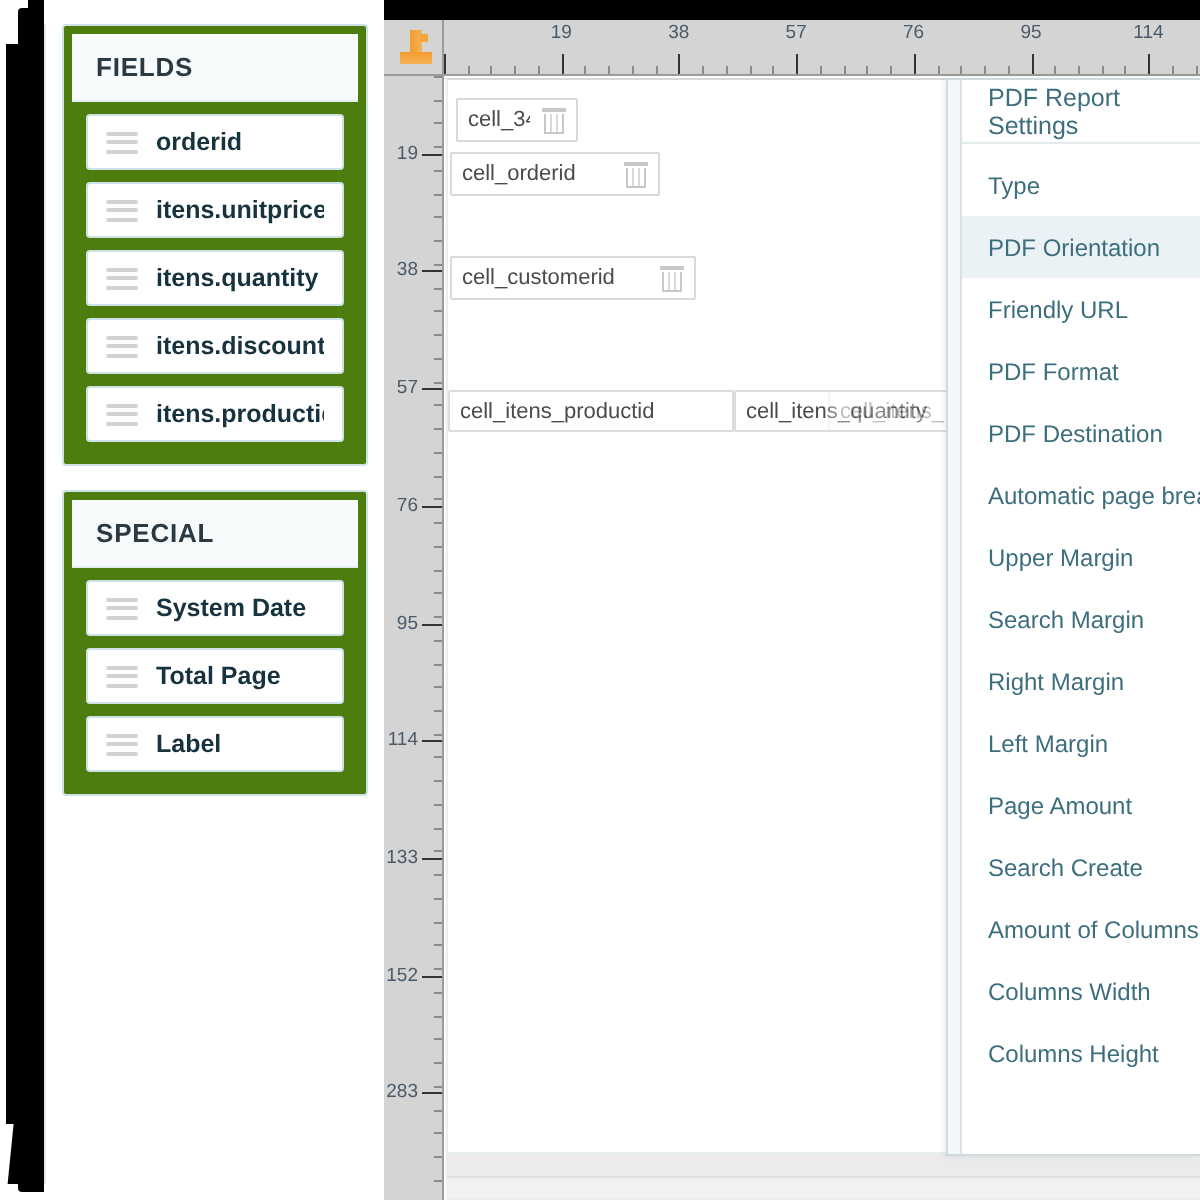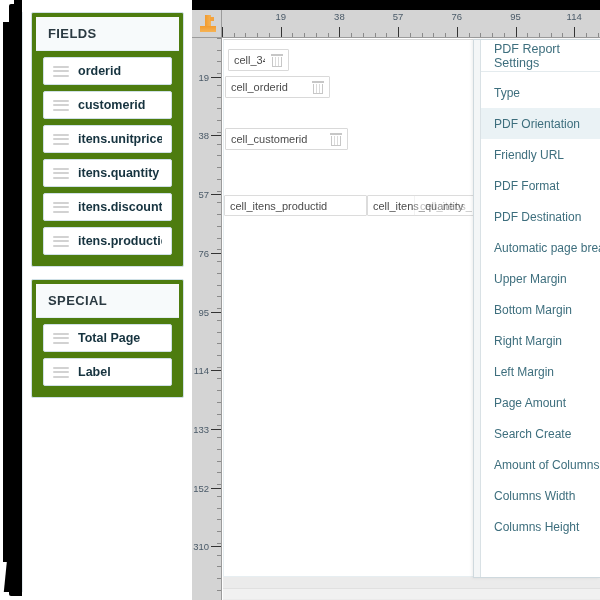--- a/index.html
+++ b/index.html
@@ -346,28 +346,20 @@
                 <i></i>
               </span>
               <span class="label">orderid</span>
             </div>
             <div class="field-item">
               <span class="grip">
                 <i></i>
                 <i></i>
                 <i></i>
               </span>
-              <span class="label">customerid</span>
-            </div>
-            <div class="field-item">
-              <span class="grip">
-                <i></i>
-                <i></i>
-                <i></i>
-              </span>
               <span class="label">itens.unitprice</span>
             </div>
             <div class="field-item">
               <span class="grip">
                 <i></i>
                 <i></i>
                 <i></i>
               </span>
               <span class="label">itens.quantity</span>
             </div>
@@ -385,20 +377,28 @@
                 <i></i>
                 <i></i>
               </span>
               <span class="label">itens.productid</span>
             </div>
           </div>
         </div>
         <div class="group">
           <div class="group-header">SPECIAL</div>
           <div class="group-body">
+            <div class="field-item">
+              <span class="grip">
+                <i></i>
+                <i></i>
+                <i></i>
+              </span>
+              <span class="label">System Date</span>
+            </div>
             <div class="field-item">
               <span class="grip">
                 <i></i>
                 <i></i>
                 <i></i>
               </span>
               <span class="label">Total Page</span>
             </div>
             <div class="field-item">
               <span class="grip">
@@ -529,21 +529,21 @@
         <div class="num" style="top: 214.8px;">76</div>
         <div class="tick major" style="top: 214.8px;"></div>
         <div class="num" style="top: 273.5px;">95</div>
         <div class="tick major" style="top: 273.5px;"></div>
         <div class="num" style="top: 332.2px;">114</div>
         <div class="tick major" style="top: 332.2px;"></div>
         <div class="num" style="top: 390.9px;">133</div>
         <div class="tick major" style="top: 390.9px;"></div>
         <div class="num" style="top: 449.6px;">152</div>
         <div class="tick major" style="top: 449.6px;"></div>
-        <div class="num" style="top: 508.3px;">310</div>
+        <div class="num" style="top: 508.3px;">283</div>
         <div class="tick major" style="top: 508.3px;"></div>
       </div>
 
     <div class="canvas-wrap">
       <div class="page" id="page-host">
           <div class="cell" style="left: 4px; top: 9px; width: 61px; height: 22px;">
             <span class="ctext">cell_34</span>
             <span class="trash">
               <span class="lid"></span>
               <span class="body"></span>
@@ -582,21 +582,21 @@
     <div class="settings-tabstrip"></div>
     <div class="settings-title">PDF Report Settings</div>
     <div class="settings-list" id="settings-host">
         <div class="settings-item">Type</div>
         <div class="settings-item active">PDF Orientation</div>
         <div class="settings-item">Friendly URL</div>
         <div class="settings-item">PDF Format</div>
         <div class="settings-item">PDF Destination</div>
         <div class="settings-item">Automatic page brea</div>
         <div class="settings-item">Upper Margin</div>
-        <div class="settings-item">Bottom Margin</div>
+        <div class="settings-item">Search Margin</div>
         <div class="settings-item">Right Margin</div>
         <div class="settings-item">Left Margin</div>
         <div class="settings-item">Page Amount</div>
         <div class="settings-item">Search Create</div>
         <div class="settings-item">Amount of Columns</div>
         <div class="settings-item">Columns Width</div>
         <div class="settings-item">Columns Height</div>
       </div>
   </div>
 

